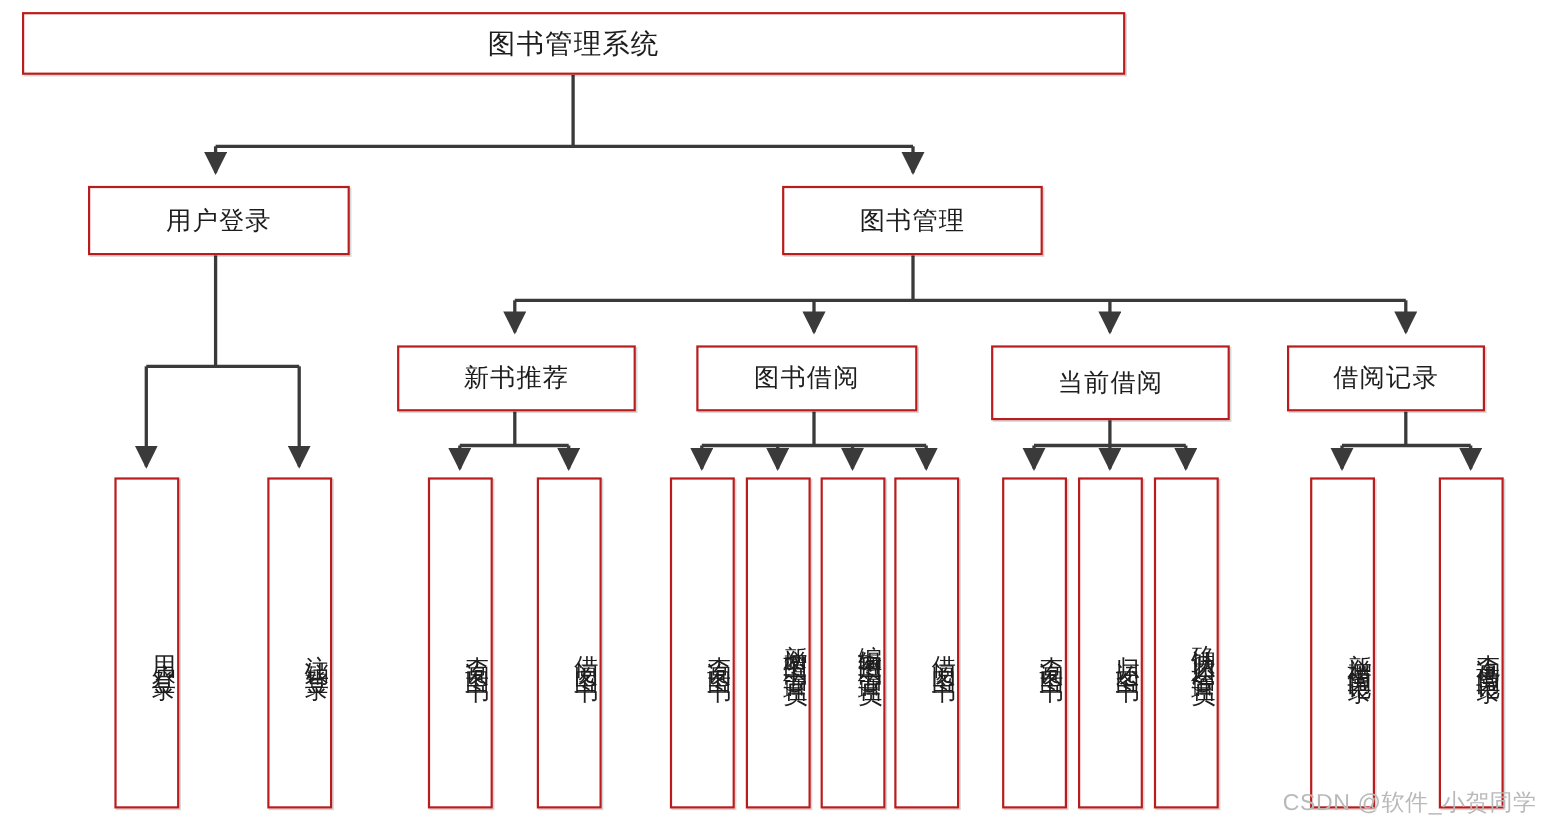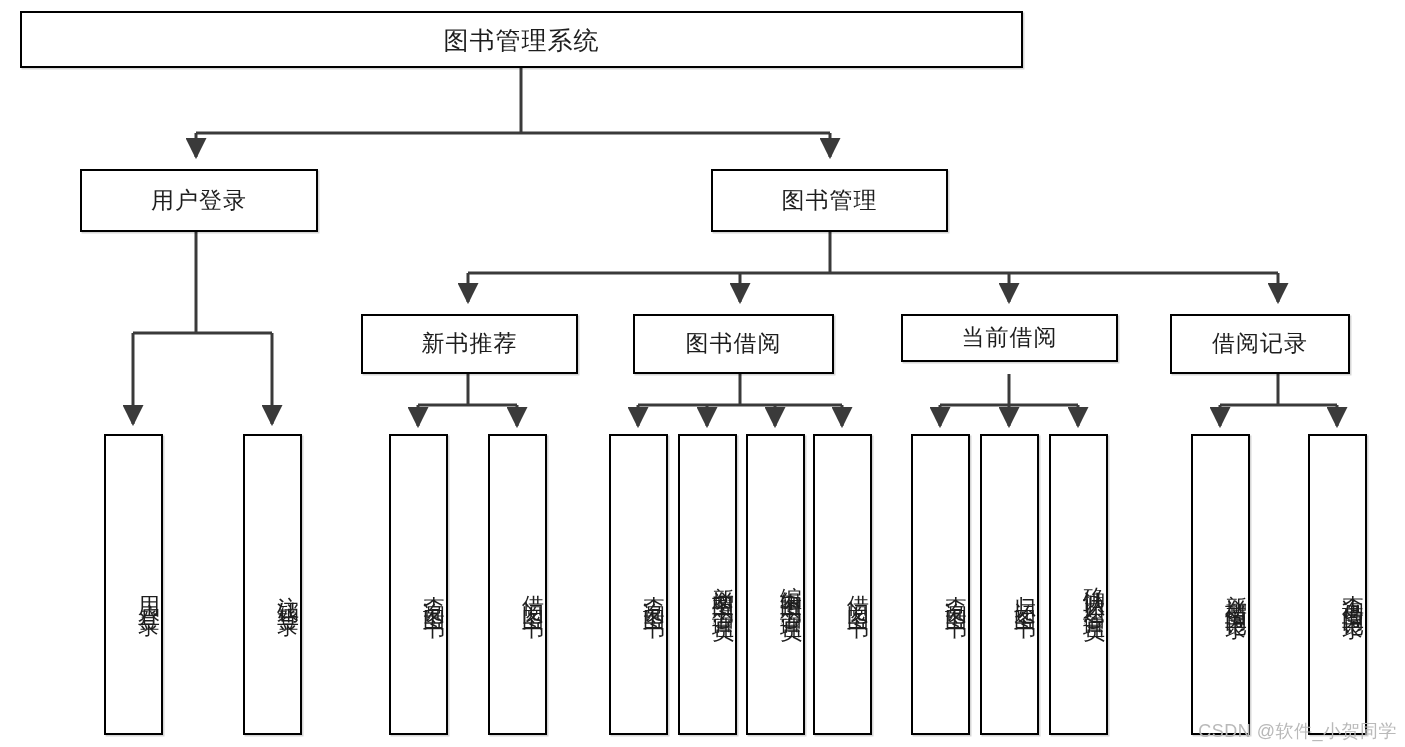--- a/index.html
+++ b/index.html
@@ -21,21 +21,21 @@
     position: absolute;
     left: 0;
     top: 0;
     width: 1405px;
     height: 747px;
     pointer-events: none;
   }
   .node {
     position: absolute;
     box-sizing: border-box;
-    border: 2px solid #000000;
+    border: 2px solid #b91c1c;
     background: #ffffff;
     display: flex;
     align-items: center;
     justify-content: center;
     color: #1d1d1d;
     box-shadow: 1.5px 1.5px 0 rgba(0,0,0,0.16);
   }
   .node.horiz {
     font-size: 23px;
     letter-spacing: 1px;
@@ -54,21 +54,21 @@
   .node.vert.tall {
     letter-spacing: 5px;
   }
   #root-node {
     font-size: 25px;
   }
   #watermark {
     position: absolute;
     right: 8px;
     bottom: 4px;
-    font-size: 18px;
+    font-size: 21px;
     color: #b9b9b9;
     white-space: nowrap;
     letter-spacing: 0.5px;
   }
 </style>
 </head>
 <body>
 
 <div id="canvas">
 
@@ -125,21 +125,21 @@
   <div class="node horiz" id="root-node" style="left:20px; top:11px; width:1003px; height:57px;">图书管理系统</div>
 
   <div class="node horiz" style="left:80px; top:169px; width:238px; height:63px;">用户登录</div>
 
   <div class="node horiz" style="left:361px; top:314px; width:217px; height:60px;">新书推荐</div>
 
   <div class="node horiz" style="left:711px; top:169px; width:237px; height:63px;">图书管理</div>
 
   <div class="node horiz" style="left:633px; top:314px; width:201px; height:60px;">图书借阅</div>
 
-  <div class="node horiz" style="left:901px; top:314px; width:217px; height:48px;">当前借阅</div>
+  <div class="node horiz" style="left:901px; top:314px; width:217px; height:68px;">当前借阅</div>
 
   <div class="node horiz" style="left:1170px; top:314px; width:180px; height:60px;">借阅记录</div>
 
   <div class="node vert" style="left:104px; top:434px; width:59px; height:301px;">用户登录</div>
 
   <div class="node vert" style="left:243px; top:434px; width:59px; height:301px;">注销登录</div>
 
   <div class="node vert" style="left:389px; top:434px; width:59px; height:301px;">查询图书</div>
 
   <div class="node vert" style="left:488px; top:434px; width:59px; height:301px;">借阅图书</div>

